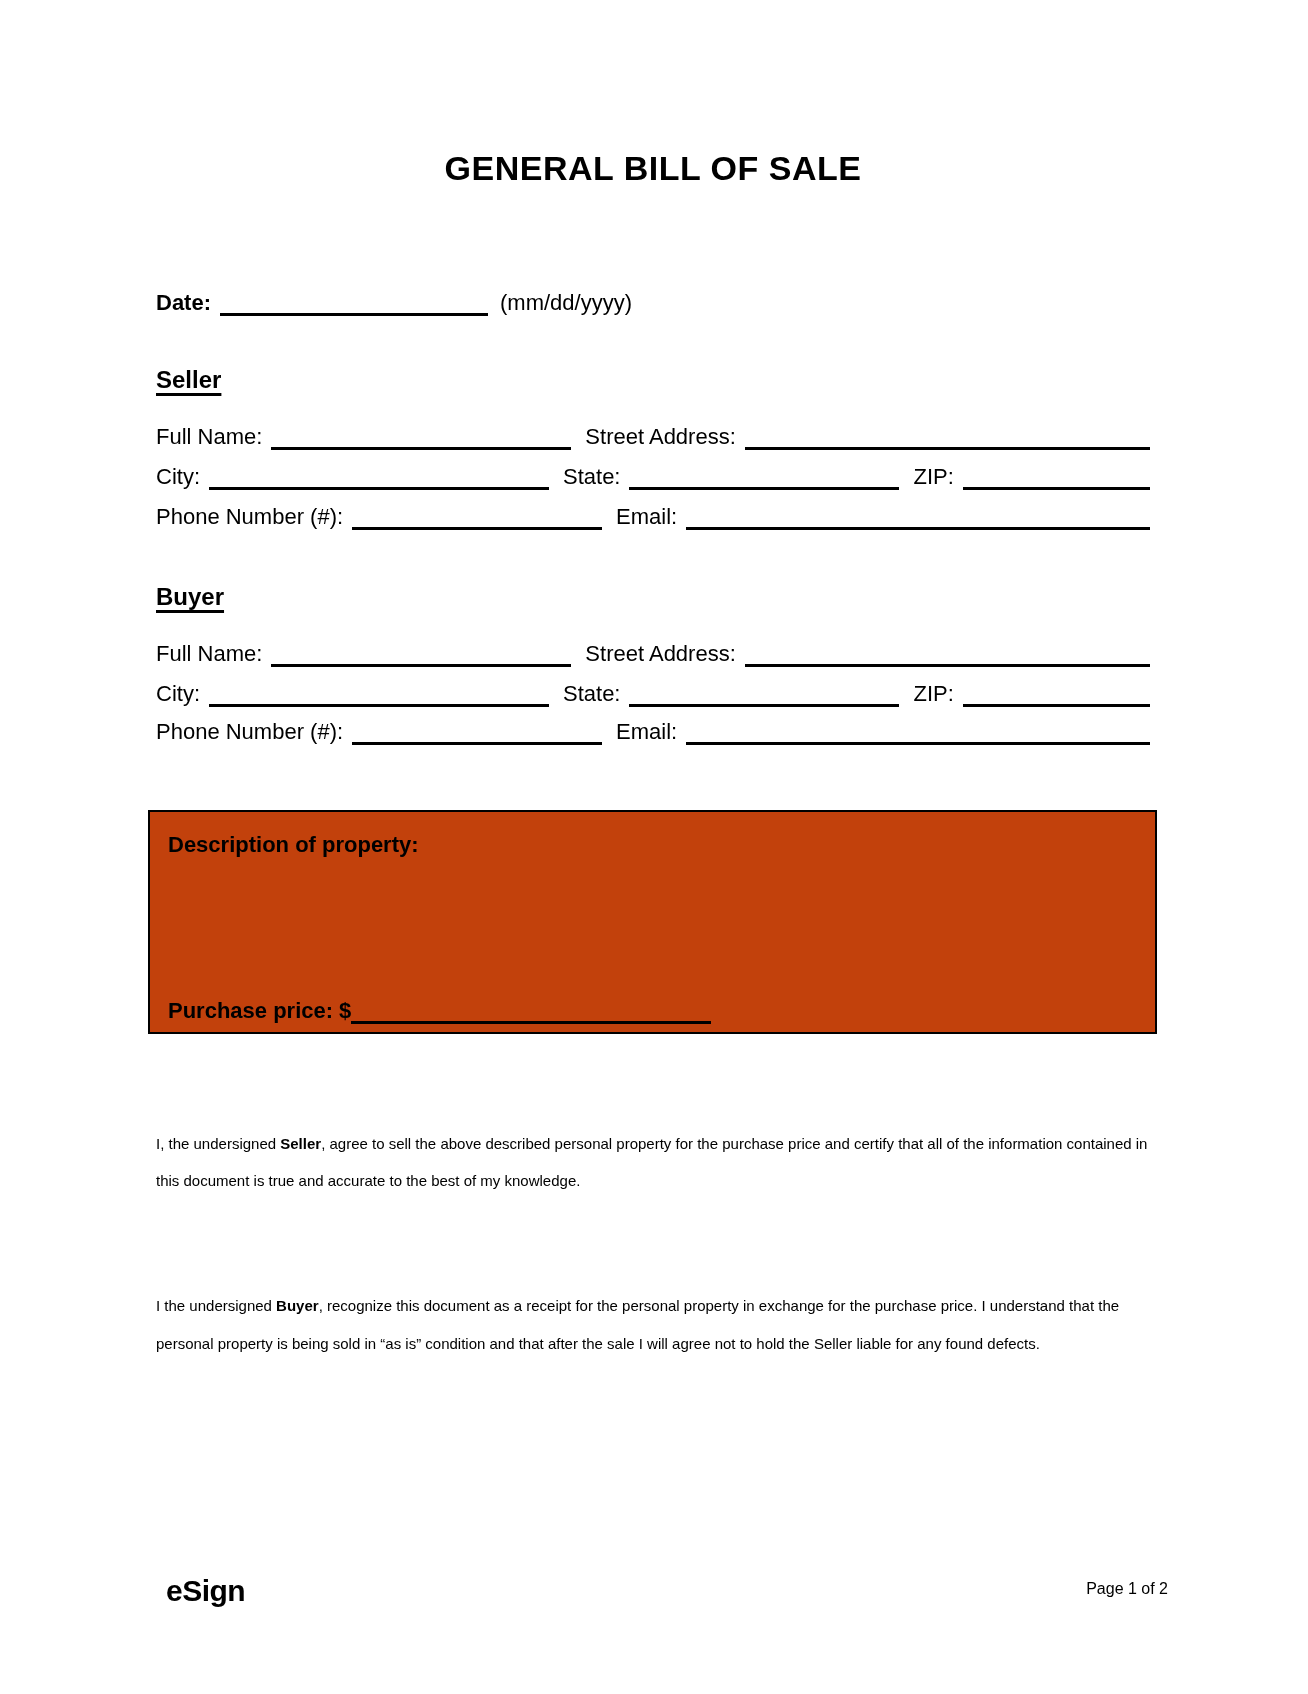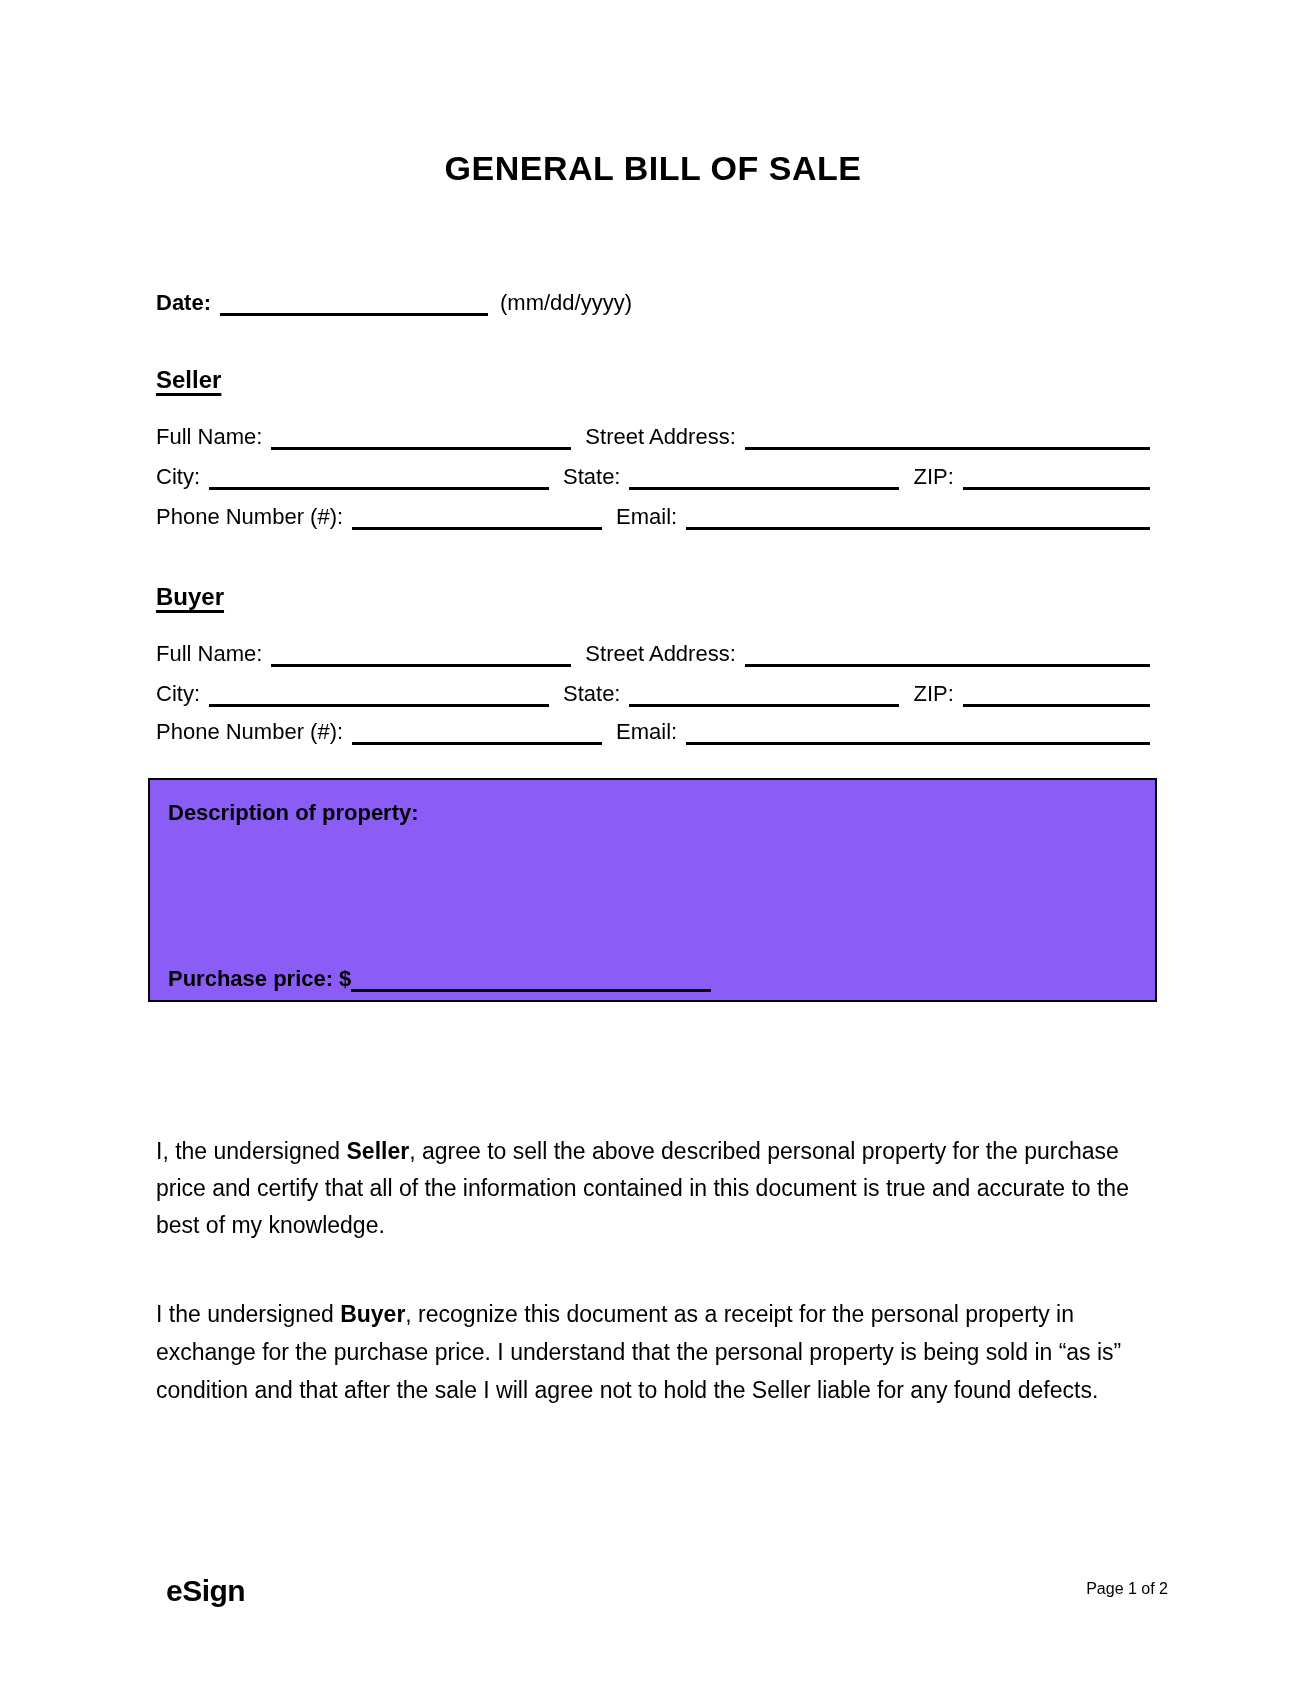--- a/index.html
+++ b/index.html
@@ -34,23 +34,23 @@
   .hint { white-space:nowrap; margin-left:12px;text-align:center; }
   .section-heading {
     position:absolute; left:156px;
     font-size:24px; font-weight:bold;
     text-decoration:underline;
     text-decoration-thickness:3px;
     text-underline-offset:5px;
   }
   .property-box {
     position:absolute;
-    left:148px; top:778px;
+    left:148px; top:810px;
     width:1005px; height:220px;
-    background:#8b5cf6;
+    background:#c2410c;
     border:2px solid #000000;
   }
   .desc-label {
     position:absolute; left:18px; top:20px;
     font-size:22px; font-weight:bold;
   }
   .desc-area {
     position:absolute; left:18px; top:58px; right:18px; bottom:60px;
   }
   .price-row {
@@ -58,21 +58,21 @@
     display:flex; align-items:flex-end;
     font-size:22px; line-height:26px; font-weight:bold;
   }
   .price-row .currency { margin-left:6px; }
   .price-line {
     border-bottom:3px solid #000;
     height:26px; width:360px; display:inline-block;
   }
   .para {
     position:absolute; left:156px; width:1002px;
-    font-size:23px; line-height:37px;
+    font-size:15px; line-height:37px;
     text-align:left;
   }
   .para.second { line-height:38px; }
   .footer-brand {
     position:absolute; left:166px; top:1574px;
     font-size:30px; font-weight:bold;
     letter-spacing:-0.5px;
   }
   .footer-page {
     position:absolute; right:140px; top:1580px;

